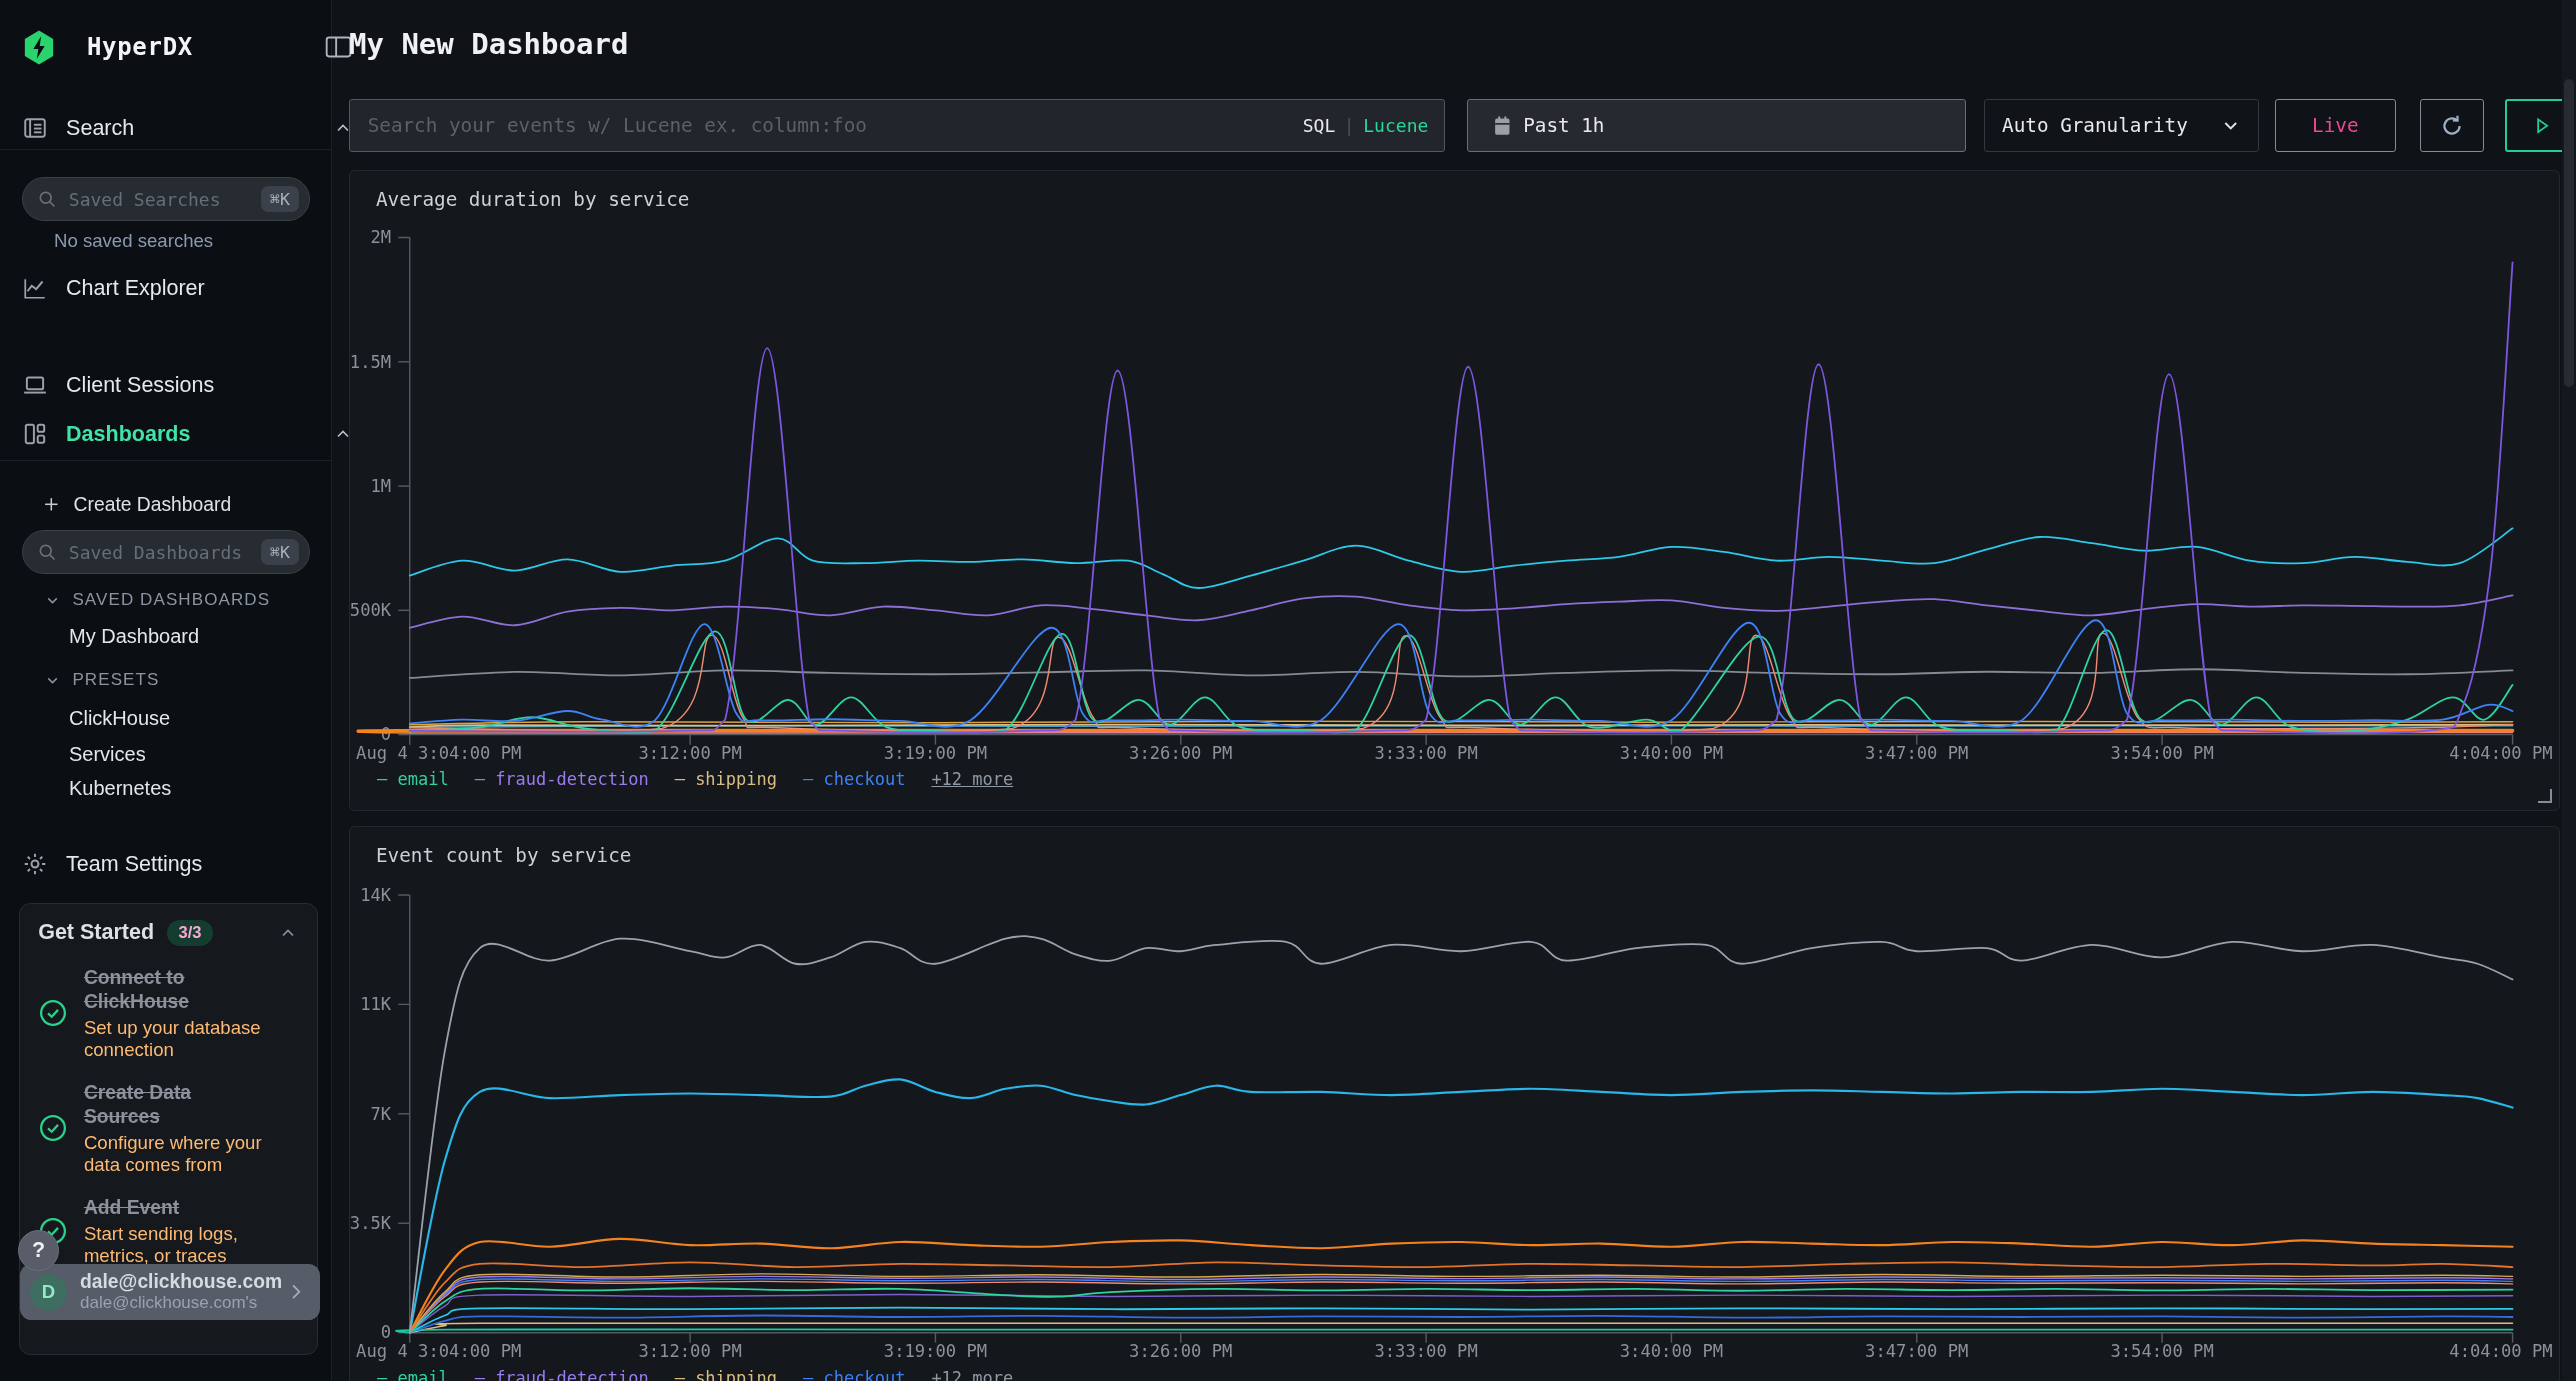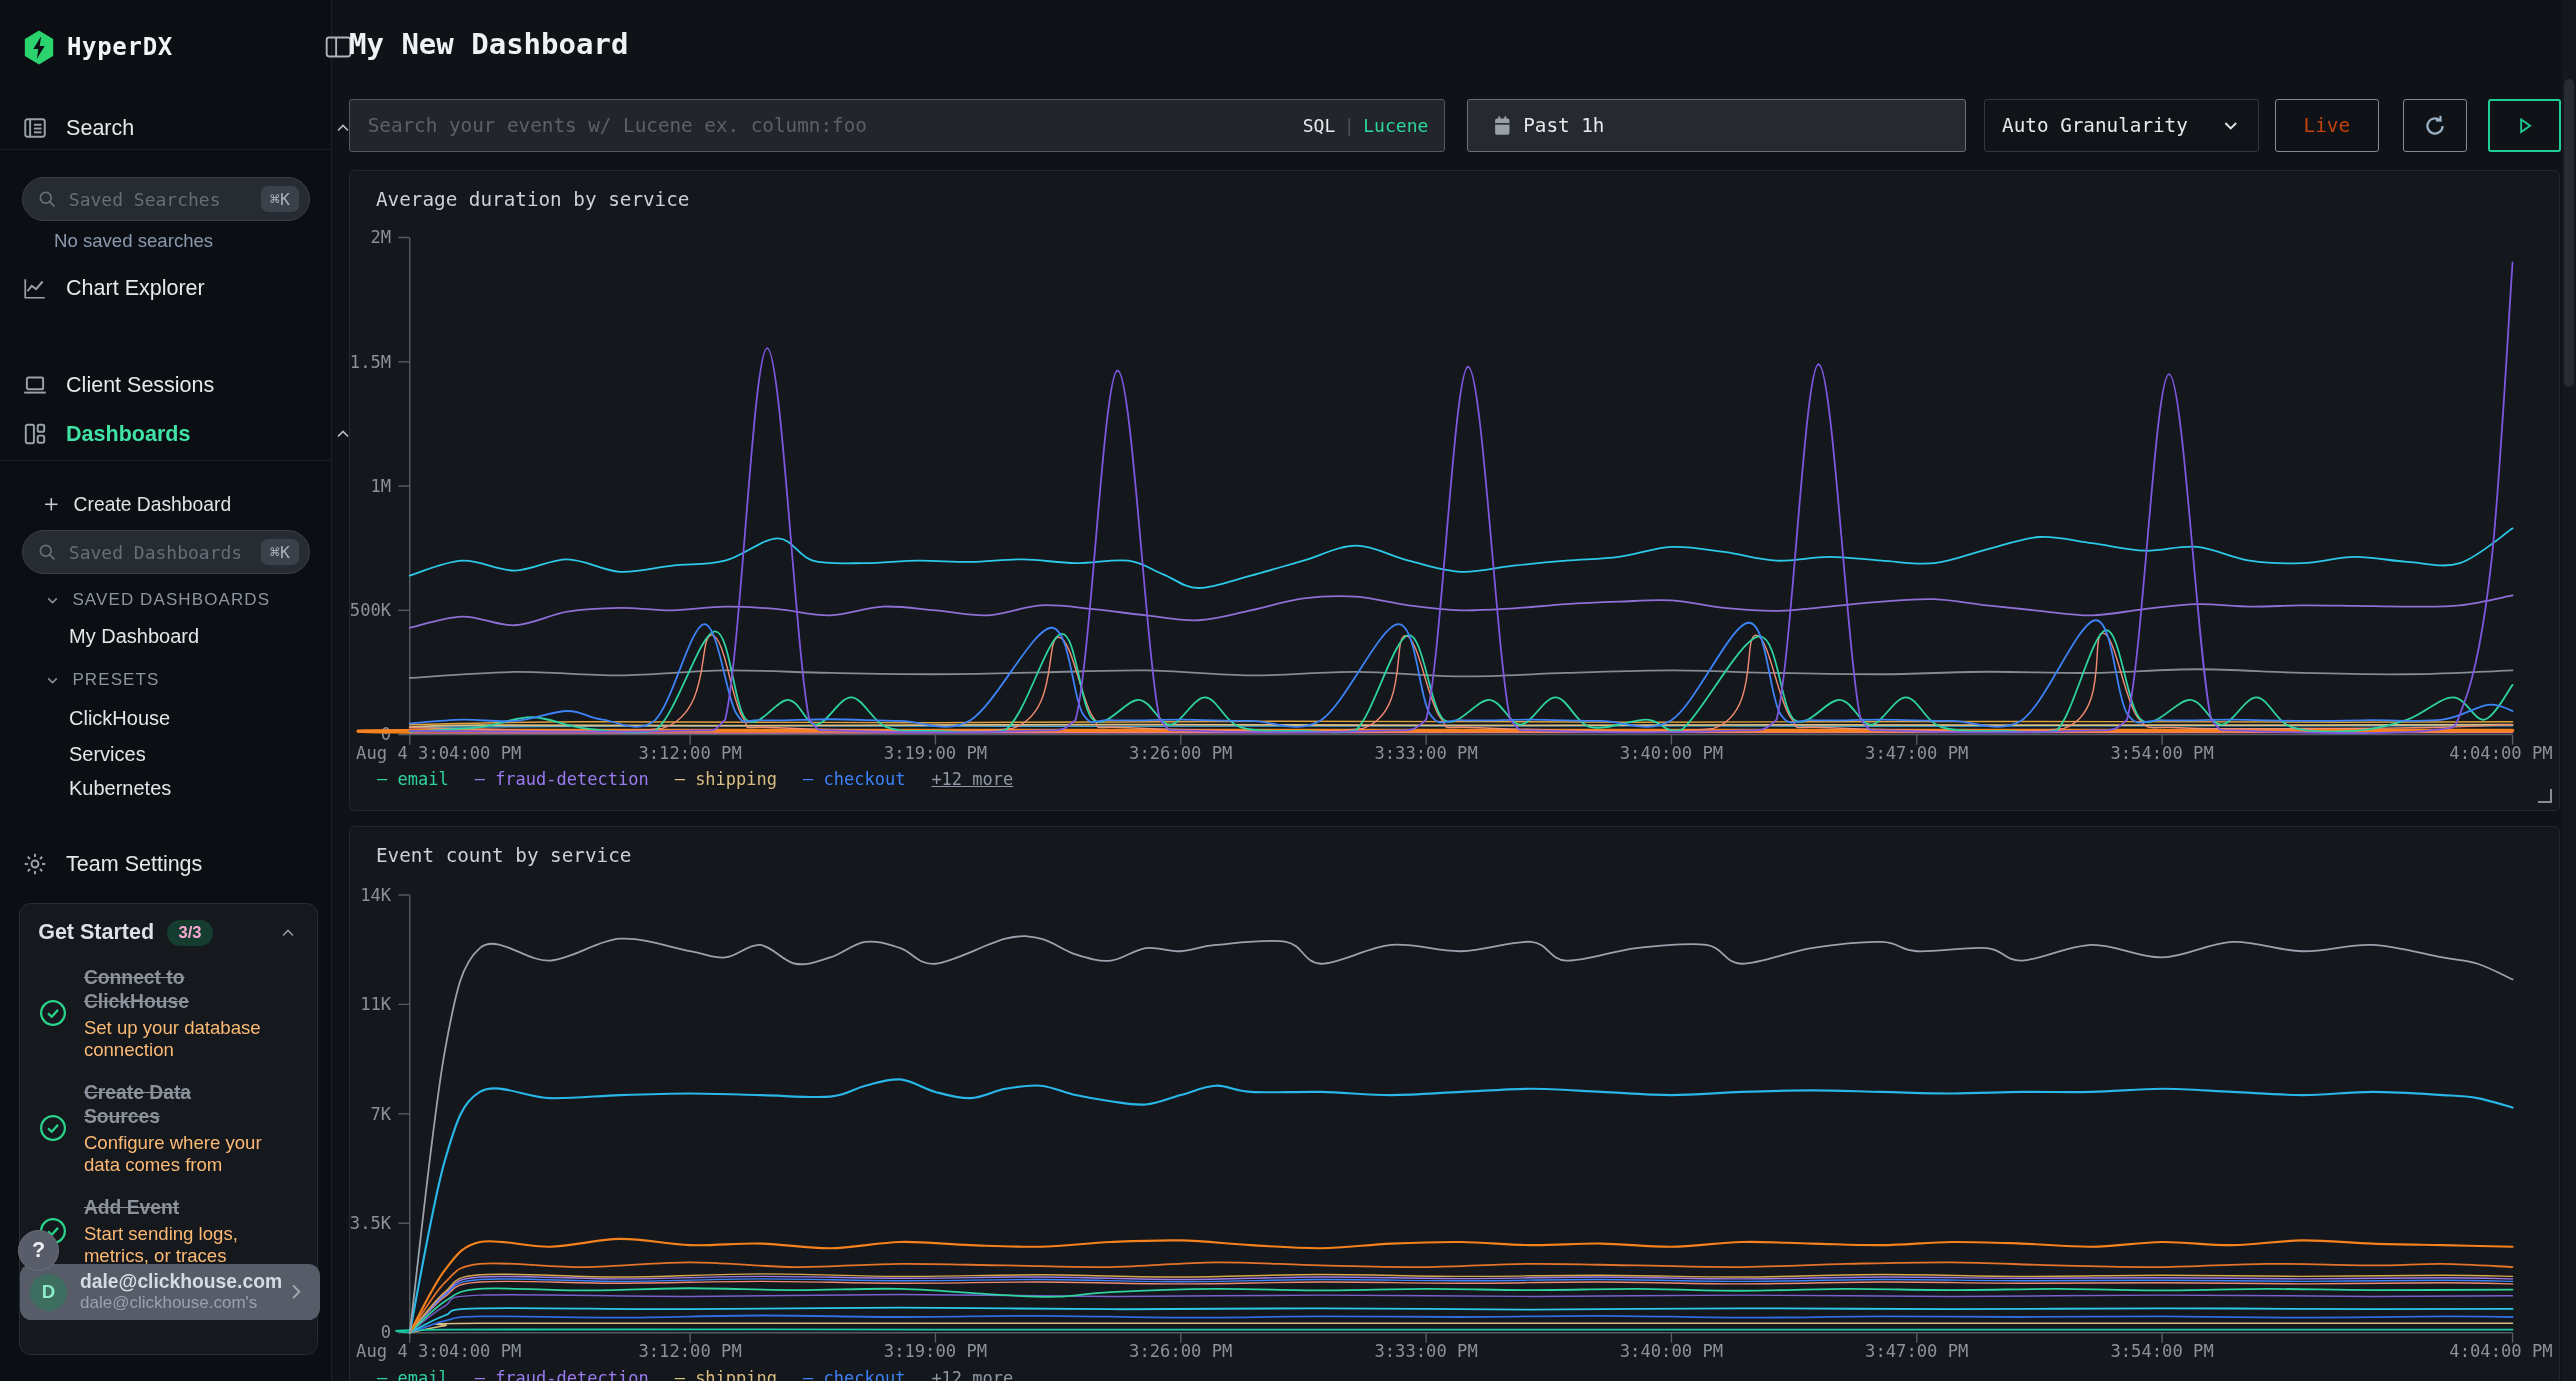--- a/index.html
+++ b/index.html
@@ -4,21 +4,21 @@
 <style>
   html,body{margin:0;padding:0;background:#0f1216;}
   body{width:2576px;height:1381px;overflow:hidden;position:relative;
        font-family:"Liberation Sans",sans-serif;color:#e8eaed;}
 
   
   #sidebar{position:absolute;left:0;top:0;width:331px;height:1381px;
            background:#0b0e12;border-right:1.4px solid #1d2127;}
   .side-abs{position:absolute;left:0;width:100%;}
   .row{display:flex;align-items:center;padding:0 21.5px;}
-  .logo-row{height:46px;top:24px;}
+  .logo-row{height:46px;top:24px;gap:20px;}
   .logo-hex{width:34px;height:37px;flex:0 0 auto;}
   .logo-text{font-family:"DejaVu Sans Mono",monospace;font-weight:bold;font-size:24px;
              color:#f2f4f6;margin-left:11.4px;letter-spacing:0.7px;flex:1;}
   .icon{flex:0 0 auto;display:inline-flex;align-items:center;justify-content:center;}
   .nav-row{height:42px;cursor:pointer;}
   .nav-label{font-size:21.5px;color:#e6e9ec;margin-left:18.6px;flex:1;}
   .nav-label.green{color:#41e2a6;font-weight:bold;}
   .divider{height:1.4px;background:#1b1f25;}
   .pill-input{position:absolute;left:21.5px;right:21.5px;height:42px;border-radius:715px;
               background:#272b32;border:1.4px solid #3a3f47;display:flex;align-items:center;
@@ -75,21 +75,21 @@
   .tb-gap30{width:21.5px;}.tb-gap26{width:18.6px;}.tb-gap22{width:15.7px;}.tb-gap34{width:24px;}
   #time-box{width:499px;background:#26292f;border:1.4px solid #6b7077;border-radius:2.9px;
             display:flex;align-items:center;padding:0 14.3px;box-sizing:border-box;cursor:pointer;}
   #time-box span{font-family:"DejaVu Sans Mono",monospace;font-size:19.3px;color:#e7e9eb;margin-left:11.4px;}
   #gran-box{width:275px;background:#101318;border:1.4px solid #35393f;border-radius:2.9px;
             display:flex;align-items:center;justify-content:space-between;padding:0 17px;
             box-sizing:border-box;cursor:pointer;}
   #gran-box span{font-family:"DejaVu Sans Mono",monospace;font-size:19.3px;color:#e7e9eb;}
   .ghost-btn{border:1.4px solid #878c93;border-radius:2.9px;background:transparent;display:flex;
              align-items:center;justify-content:center;cursor:pointer;box-sizing:border-box;}
-  #live-btn{width:104px;font-family:"DejaVu Sans Mono",monospace;font-size:19.3px;color:#c2410c;}
+  #live-btn{width:121px;font-family:"DejaVu Sans Mono",monospace;font-size:19.3px;color:#ec4899;}
   #refresh-btn{width:64px;}
   #play-btn{width:73px;border:2.1px solid #1fce96;border-radius:2.9px;background:transparent;
             display:flex;align-items:center;justify-content:center;cursor:pointer;box-sizing:border-box;}
 
   .panel{position:absolute;left:18px;width:2211px;background:#14171c;border:1.4px solid #24282e;
          border-radius:5.7px;box-sizing:border-box;overflow:hidden;}
   #panel-0{top:170px;height:641px;}
   #panel-1{top:826px;height:641px;}
   .panel-title{position:absolute;left:26px;top:17px;font-family:"DejaVu Sans Mono",monospace;
                font-size:19.3px;color:#ccd1d6;z-index:2;}

